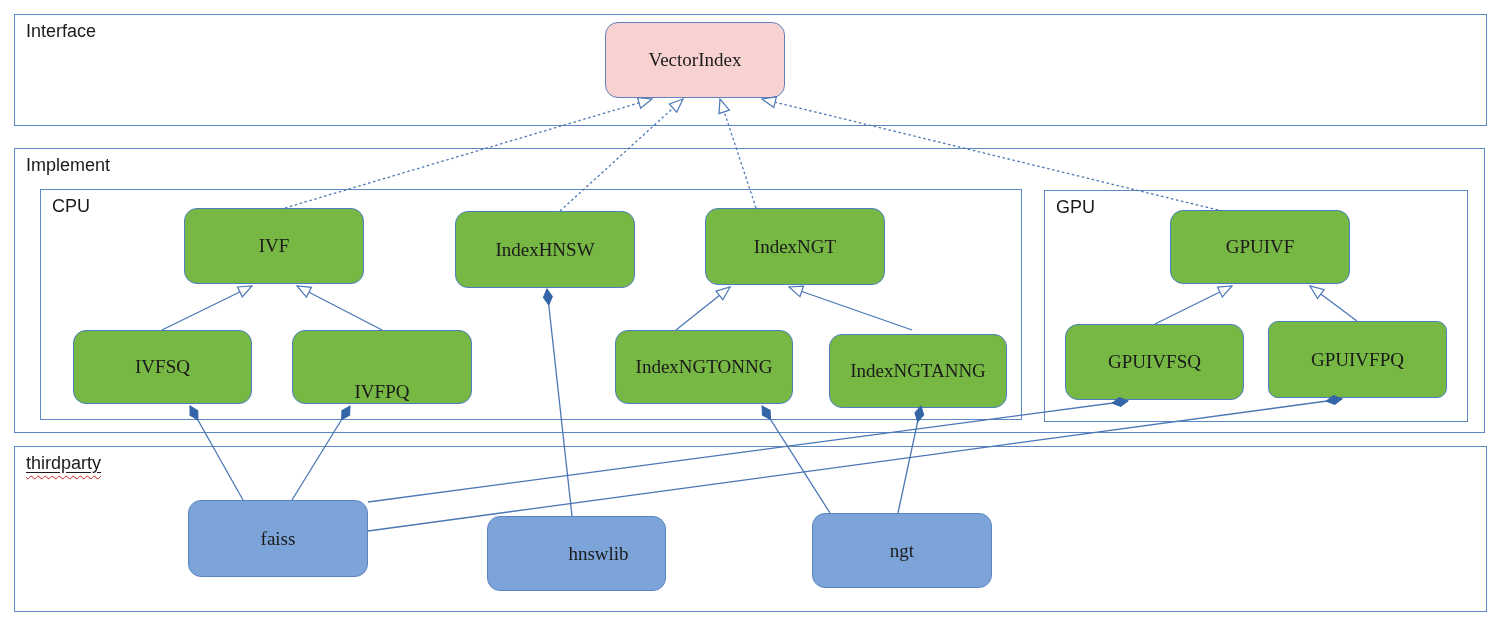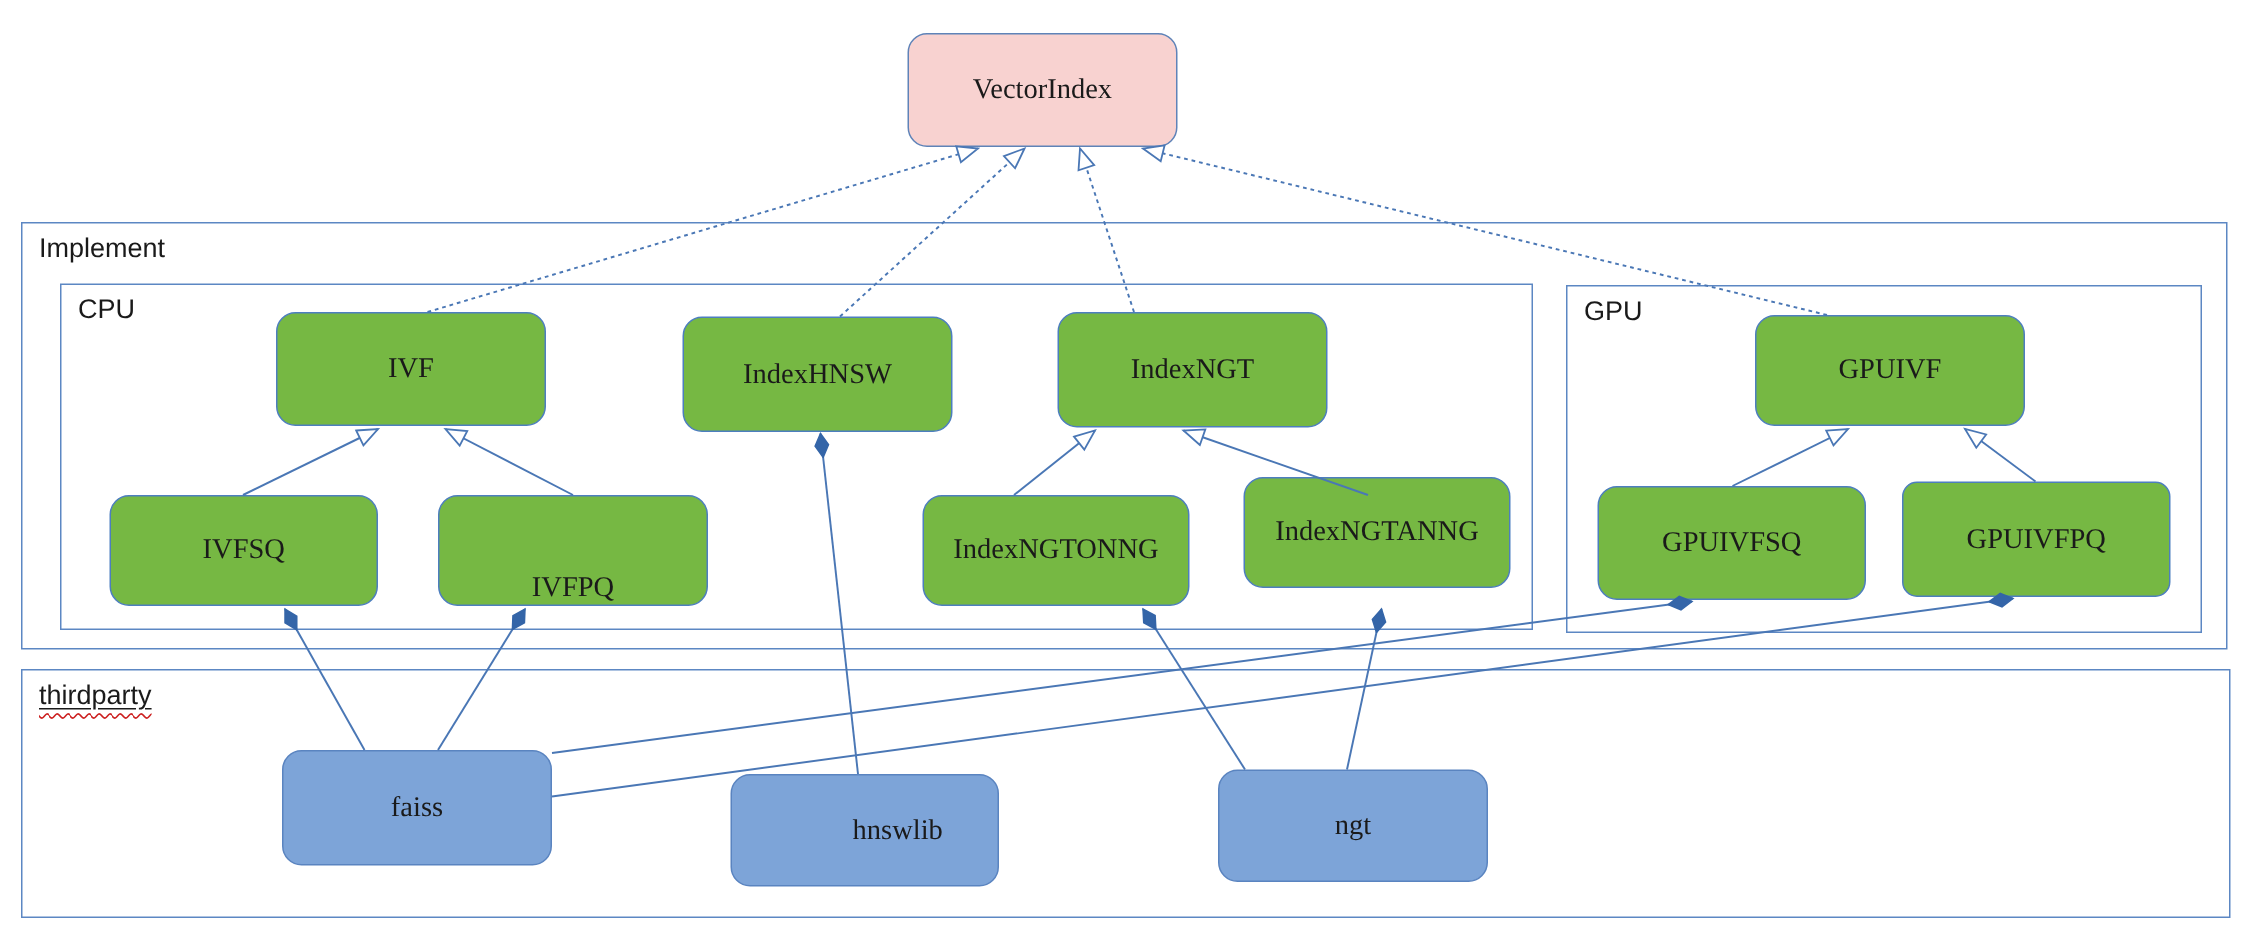--- a/index.html
+++ b/index.html
@@ -56,20 +56,23 @@
   .edge{ stroke:var(--connector); stroke-width:1.3; fill:none; }
   .edge--realization{ stroke-dasharray:2.5 2.6; }
   .mk-tri{ fill:#ffffff; stroke:var(--connector); stroke-width:1.2; }
   .mk-diamond{ fill:var(--connector-dark); stroke:var(--connector-dark); }
 </style>
 </head>
 <body>
 
 <div id="canvas">
 
+<div class="section" style="left: 14px; top: 14px; width: 1473px; height: 112px;">
+      <div class="section-label"><span><span>Interface</span></span></div>
+    </div>
     <div class="section" style="left: 14px; top: 148px; width: 1471px; height: 285px;">
       <div class="section-label"><span><span>Implement</span></span></div>
     </div>
     <div class="section" style="left: 40px; top: 189px; width: 982px; height: 231px;">
       <div class="section-label"><span><span>CPU</span></span></div>
     </div>
     <div class="section" style="left: 1044px; top: 190px; width: 424px; height: 232px;">
       <div class="section-label"><span><span>GPU</span></span></div>
     </div>
     <div class="section" style="left: 14px; top: 446px; width: 1473px; height: 166px;">
@@ -92,21 +95,21 @@
     </div>
     <div class="node node--impl" style="left: 73px; top: 330px; width: 179px; height: 74px;">
       <span>IVFSQ</span>
     </div>
     <div class="node node--impl" style="left: 292px; top: 330px; width: 180px; height: 74px; align-items: flex-end;">
       <span>IVFPQ</span>
     </div>
     <div class="node node--impl" style="left: 615px; top: 330px; width: 178px; height: 74px;">
       <span>IndexNGTONNG</span>
     </div>
-    <div class="node node--impl" style="left: 829px; top: 318px; width: 178px; height: 74px;">
+    <div class="node node--impl" style="left: 829px; top: 334px; width: 178px; height: 74px;">
       <span>IndexNGTANNG</span>
     </div>
     <div class="node node--impl" style="left: 1065px; top: 324px; width: 179px; height: 76px; border-radius: 13px;">
       <span>GPUIVFSQ</span>
     </div>
     <div class="node node--impl" style="left: 1268px; top: 321px; width: 179px; height: 77px; border-radius: 10px;">
       <span>GPUIVFPQ</span>
     </div>
     <div class="node node--lib" style="left: 188px; top: 500px; width: 180px; height: 77px;">
       <span>faiss</span>

